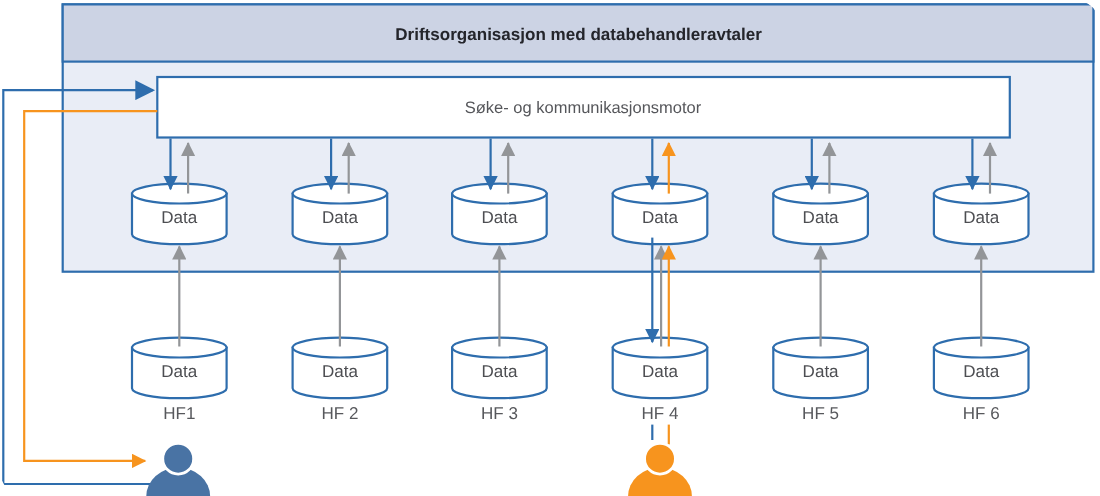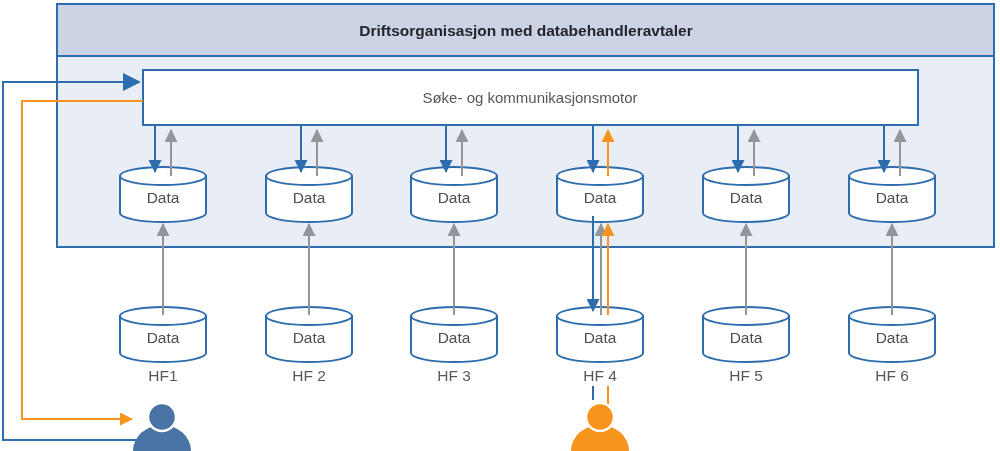--- a/index.html
+++ b/index.html
@@ -1,17 +1,17 @@
 <!DOCTYPE html>
 <html><head>
 <meta charset="utf-8">
 <style>
   html,body{margin:0;padding:0;background:#fff;}
   .stage{position:relative;width:1000px;height:451px;background:#fff;
-         font-family:"Liberation Sans", sans-serif;overflow:hidden;}
+         font-family:"Liberation Sans", sans-serif;overflow:hidden;border-radius:23px;}
   svg{display:block;}
   text{font-family:"Liberation Sans", sans-serif;}
   .title-text{font-size:15.5px;font-weight:bold;fill:#24252b;}
   .engine-text{font-size:15px;fill:#55565a;}
   .data-text{font-size:15.5px;fill:#4d4e52;}
   .hf-text{font-size:15.5px;fill:#57585c;}
   .cyl{fill:#ffffff;stroke:#2e6dad;stroke-width:2;}
   .ln-b{stroke:#2e6dad;stroke-width:2;fill:none;}
   .ln-g{stroke:#939598;stroke-width:2;fill:none;}
   .ln-o{stroke:#f7941e;stroke-width:2;fill:none;}

